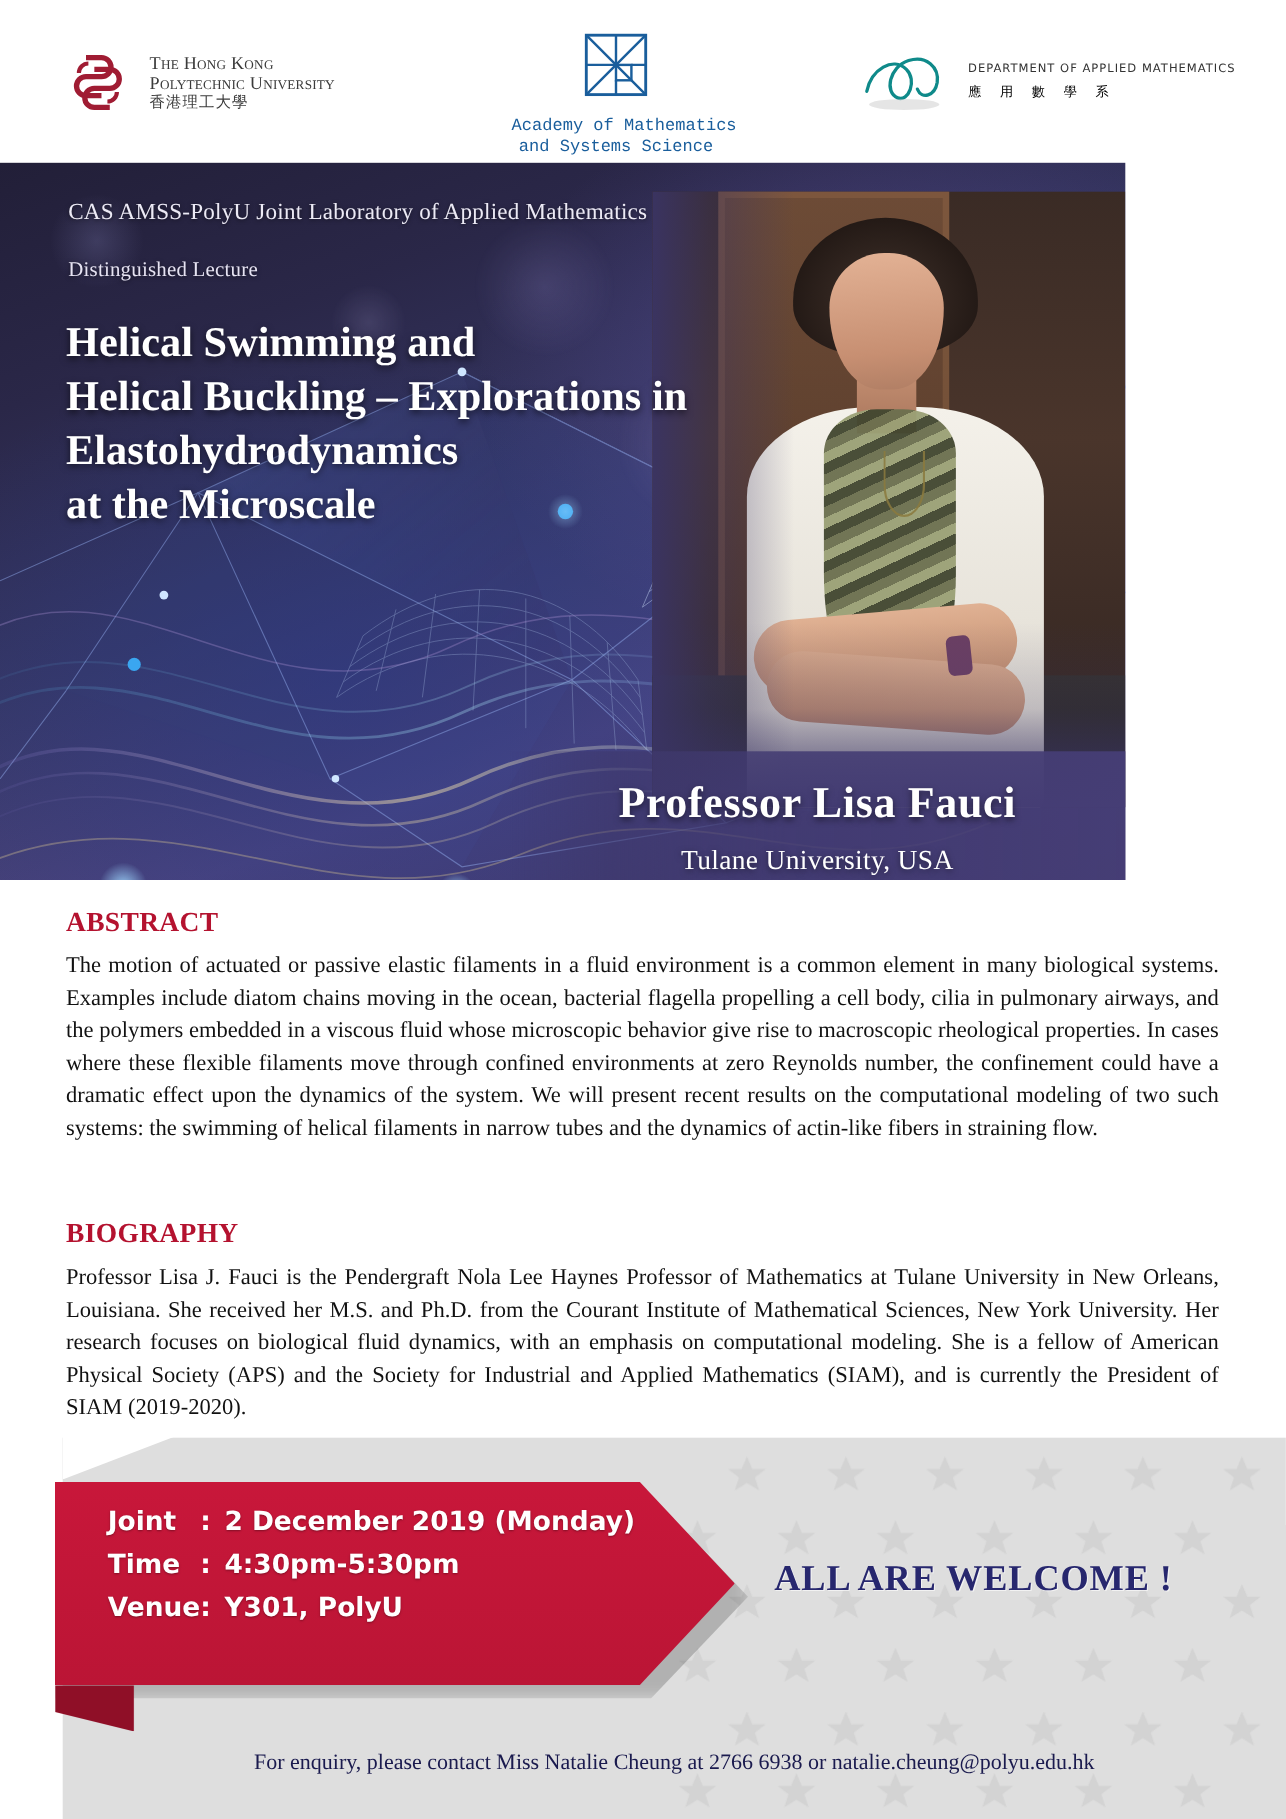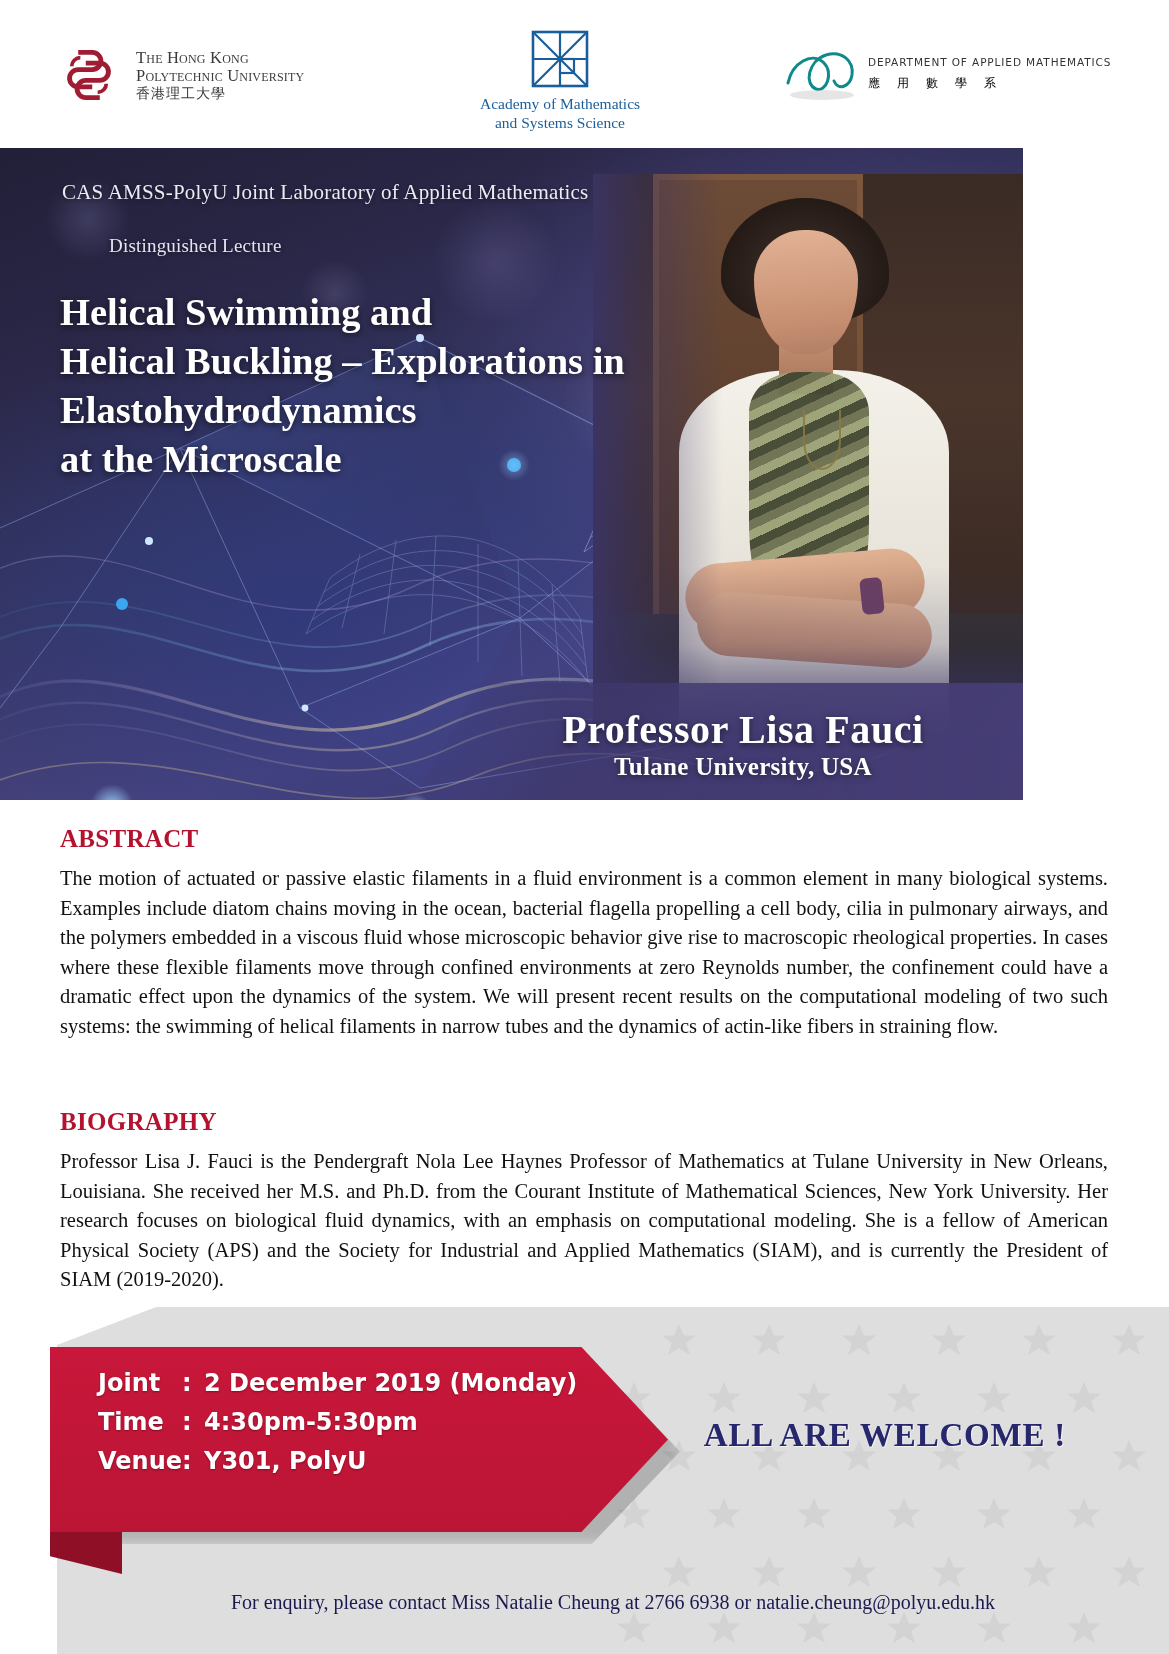--- a/index.html
+++ b/index.html
@@ -27,25 +27,25 @@
     letter-spacing:.2px; white-space:nowrap; font-variant:small-caps; margin-top:1px;
   }
   .polyu-l3 {
     font-family:"DejaVu Sans", sans-serif; font-size:14px; color:#3b3b3b;
     letter-spacing:1px; margin-top:2px; white-space:nowrap;
   }
 
   .logo-amss { position:absolute; left:465px; top:28px; width:190px; text-align:center; }
   .amss-mark { margin:0 auto; display:block; }
   .amss-txt {
-    margin-top:4px; font-family:Liberation Serif, serif; font-size:15.5px;
+    margin-top:15px; font-family:Liberation Mono, monospace; font-size:15.5px;
     color:#1a5e9c; line-height:1.25; white-space:nowrap;
   }
 
-  .logo-dam { position:absolute; left:782px; top:45px; display:flex; align-items:center; }
+  .logo-dam { position:absolute; left:782px; top:45px; display:flex; align-items:center; gap:12px; }
   .dam-mark { flex:0 0 auto; }
   .dam-txt { }
   .dam-l1 {
     font-family:"DejaVu Sans", sans-serif; font-size:10.5px; color:#333;
     letter-spacing:.9px; white-space:nowrap;
   }
   .dam-l2 {
     font-family:Liberation Serif, serif; font-size:12px; color:#000000;
     letter-spacing:7px; margin-top:7px; white-space:nowrap;
   }
@@ -64,21 +64,21 @@
   .hero-bokeh { position:absolute; border-radius:50%; pointer-events:none; }
 
   .hero-label {
     position:absolute; left:62px; top:32px; z-index:6;
     font-family:"Liberation Serif", serif; font-size:21px; color:#eceaf5;
     letter-spacing:.2px; text-shadow:0 1px 4px rgba(0,0,0,.55);
   }
   .hero-sub {
     position:absolute; left:62px; top:87px; z-index:6;
     font-family:"Liberation Serif", serif; font-size:19px; color:#e6e3f2;
-    letter-spacing:.2px; text-shadow:0 1px 4px rgba(0,0,0,.55);margin-left:47px;
+    letter-spacing:.2px; text-shadow:0 1px 4px rgba(0,0,0,.55);
   }
   .hero-title {
     position:absolute; left:60px; top:140px; z-index:6; width:700px;
     font-family:"Liberation Serif", serif; font-weight:bold;
     font-size:38.5px; line-height:49px; color:#ffffff;
     text-shadow:0 2px 7px rgba(0,0,0,.6);
   }
   .hero-title div { white-space:nowrap; }
 
   
@@ -161,22 +161,22 @@
     background:linear-gradient(90deg, rgba(62,56,108,0) 0%, rgba(62,56,108,.55) 16%, rgba(66,59,114,.88) 45%, rgba(70,62,118,.95) 100%);
     text-align:center;
   }
   .speaker-name {
     margin-top:23px;
     font-family:"Liberation Serif", serif; font-weight:bold;
     font-size:40px; color:#ffffff; letter-spacing:.6px;
     text-shadow:0 2px 6px rgba(0,0,0,.5);
   }
   .speaker-aff {
-    margin-top:0;
-    font-family:"Liberation Serif", serif; font-weight:bold;
+    margin-top:16px;
+    font-family:"Liberation Serif", serif; font-weight:normal;
     font-size:25px; color:#ffffff; letter-spacing:.3px;
     text-shadow:0 2px 6px rgba(0,0,0,.5);
   }
 
   
   .content {
     position:absolute; left:0; top:800px; width:1169px;
   }
   .sec-head {
     font-family:"Liberation Serif", serif; font-weight:bold;

